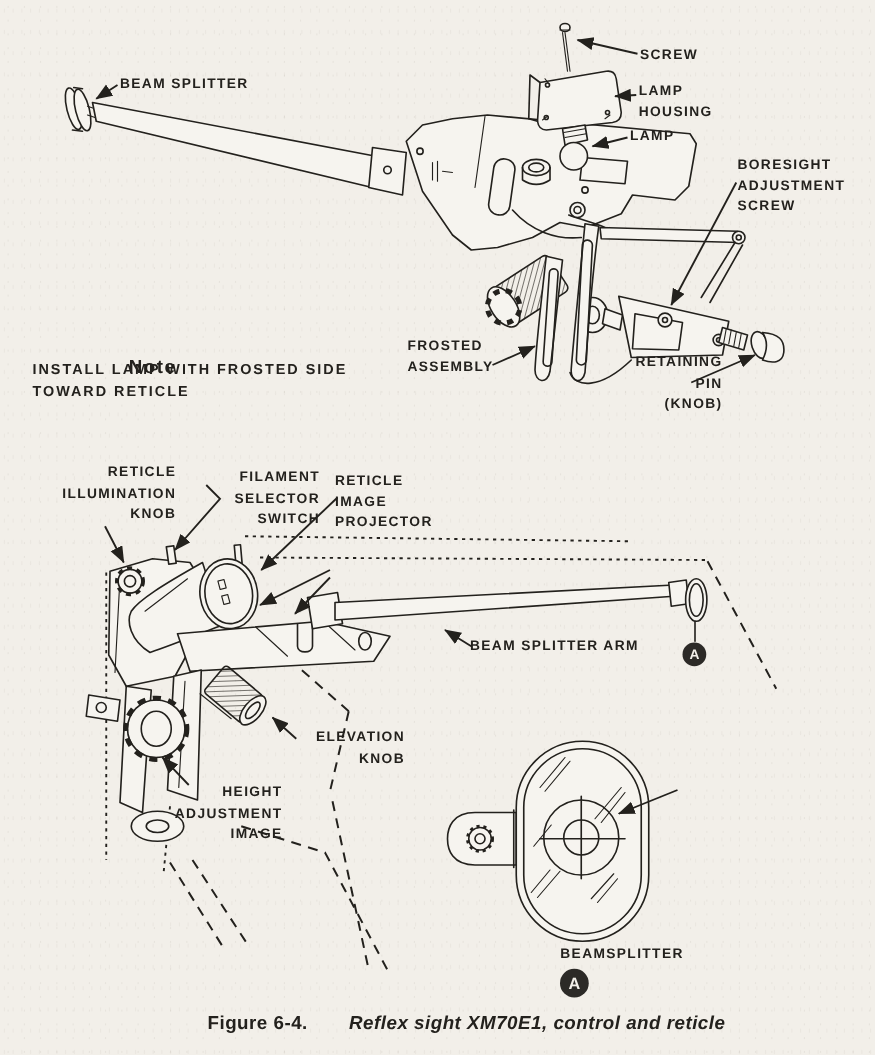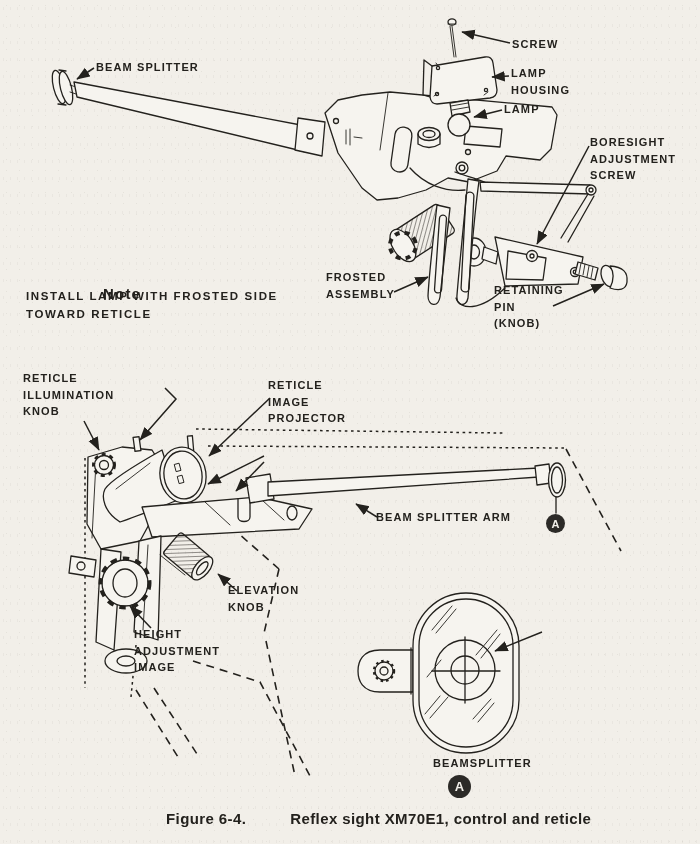--- a/index.html
+++ b/index.html
@@ -14,32 +14,32 @@
                      radial-gradient(rgba(120,110,95,0.07) 0.7px, transparent 0.8px);
     background-size:13px 11px, 7px 17px;
     font-family:"Liberation Sans", sans-serif;
     color:var(--ink);
   }
   svg.art{position:absolute;left:0;top:0;}
   .lbl{
     position:absolute;font-size:11px;font-weight:700;letter-spacing:1.1px;
     line-height:16.5px;white-space:pre-line;color:var(--ink);
   }
-  .lbl.c{text-align:left;}
+  .lbl.c{text-align:right;}
   .note-title{position:absolute;font-size:15px;font-weight:700;letter-spacing:1.2px;margin-top:26px;}
   .note-body{position:absolute;font-size:11.5px;font-weight:700;letter-spacing:1.6px;
              line-height:18px;white-space:pre-line;}
   .circA{
     position:absolute;background:#2c2a27;color:#f2efe9;border-radius:50%;
     display:flex;align-items:center;justify-content:center;font-weight:700;
   }
   .circA.small{width:19px;height:19px;font-size:11px;}
   .circA.big{width:23px;height:23px;font-size:13px;}
   .caption{position:absolute;font-size:15px;font-weight:700;letter-spacing:0.4px;white-space:nowrap;}
-  .caption .ttl{margin-left:44px;}
+  .caption .ttl{margin-left:33px;font-style:italic;}
   
   .s{stroke:var(--ink);fill:none;stroke-width:1.3;stroke-linecap:round;stroke-linejoin:round;}
   .sf{stroke:var(--ink);fill:#f6f4ef;stroke-width:1.3;stroke-linejoin:round;}
   .thin{stroke-width:0.9;}
   .dash{stroke:var(--ink);fill:none;stroke-width:1.6;stroke-dasharray:8 6;}
   .dot{stroke:var(--ink);fill:none;stroke-width:1.5;stroke-dasharray:2.6 3.6;}
   .ldr{stroke:var(--ink);fill:none;stroke-width:1.5;}
 </style>
 </head>
 <body>
@@ -258,36 +258,39 @@
       </g>
       <path class="ldr" d="M542,632 L495,651" marker-end="url(#ah)"></path>
     </g>
   </svg>
 
   <div class="lbl" style="left:96px;top:59px">BEAM SPLITTER</div>
   <div class="lbl" style="left:512px;top:36px">SCREW</div>
   <div class="lbl" style="left:511px;top:65px">LAMP
 HOUSING</div>
   <div class="lbl" style="left:504px;top:101px">LAMP</div>
-  <div class="lbl" style="left:590px;top:134px">BORESIGHT
+  <div class="lbl" style="left:590px;top:124px">BORESIGHT
 ADJUSTMENT
 SCREW</div>
   <div class="lbl" style="left:326px;top:269px">FROSTED
 ASSEMBLY</div>
   <div class="lbl c" style="left:494px;top:282px;width:84px">RETAINING
 PIN
 (KNOB)</div>
 
   <div class="note-title" style="left:103px;top:259px">Note</div>
   <div class="note-body" style="left:26px;top:287px">INSTALL LAMP WITH FROSTED SIDE
 TOWARD RETICLE</div>
 
   <div class="lbl c" style="left:23px;top:370px;width:118px">RETICLE
 ILLUMINATION
 KNOB</div>
+  <div class="lbl c" style="left:176px;top:374px;width:80px">FILAMENT
+SELECTOR
+SWITCH</div>
   <div class="lbl" style="left:268px;top:377px">RETICLE
 IMAGE
 PROJECTOR</div>
   <div class="lbl" style="left:376px;top:509px">BEAM SPLITTER ARM</div>
   <div class="lbl c" style="left:228px;top:582px;width:96px">ELEVATION
 KNOB</div>
   <div class="lbl c" style="left:134px;top:626px;width:92px">HEIGHT
 ADJUSTMENT
 IMAGE</div>
   <div class="lbl c" style="left:433px;top:755px;width:114px">BEAMSPLITTER</div>

